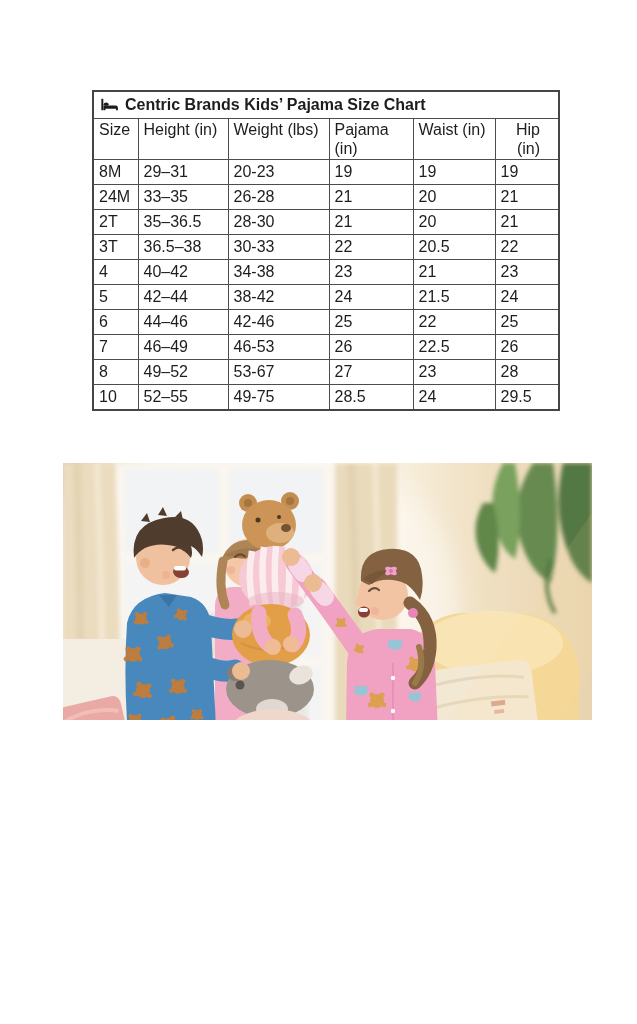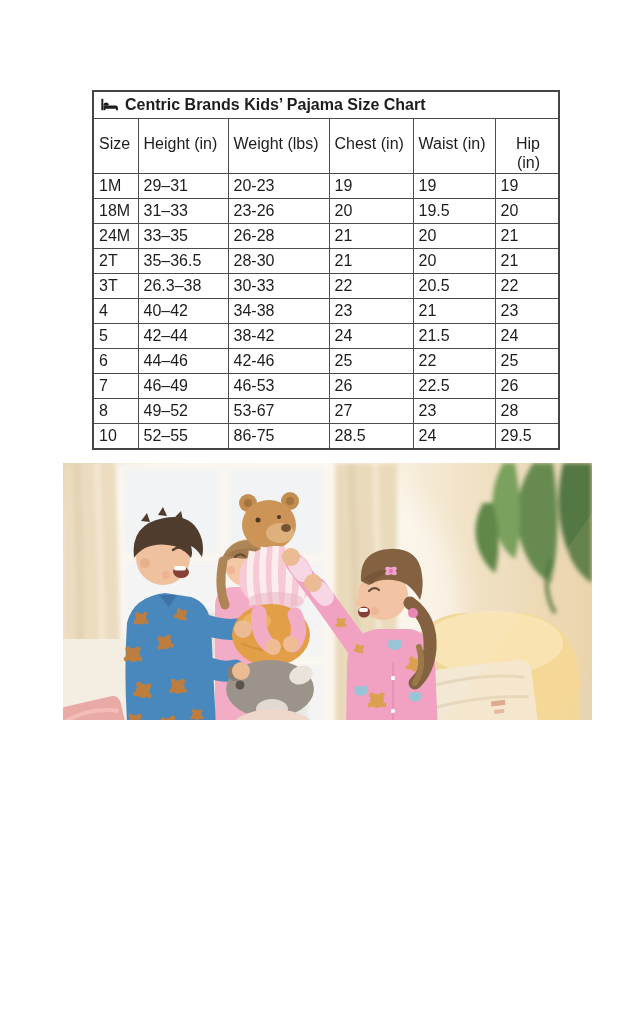--- a/index.html
+++ b/index.html
@@ -5,21 +5,21 @@
   html,body{margin:0;padding:0;background:#ffffff;}
   .screen{position:relative;width:637px;height:720px;background:#ffffff;overflow:hidden;
           font-family:"Liberation Sans",sans-serif;color:#1d1d1d;}
   
   table.size-chart{position:absolute;left:92px;top:90px;width:466px;border-collapse:collapse;
           table-layout:fixed;font-size:16px;color:#1d1d1d;border:2px solid #454545;}
   .size-chart th,.size-chart td{border:1px solid #4c4c4c;text-align:left;font-weight:normal;
           padding:0 2px 0 5px;overflow:hidden;white-space:normal;}
   .size-chart .title-cell{height:26px;font-weight:bold;padding-left:7px;font-size:16px;}
   .size-chart .title-cell .bed-icon{display:inline-block;vertical-align:-1px;margin-right:7px;}
-  .size-chart thead tr.head-row th{height:36px;vertical-align:top;padding-top:16px;line-height:1.18;}
+  .size-chart thead tr.head-row th{height:36px;vertical-align:top;padding-top:2px;line-height:1.18;}
   .size-chart thead tr.head-row th:last-child{padding-right:18px;text-align:right;}
   .size-chart tbody td{height:24px;vertical-align:middle;}
   
   .photo{position:absolute;left:63px;top:463px;width:529px;height:507px;overflow:hidden;}
   .photo svg{display:block;}
 </style>
 </head>
 <body>
 
 <div class="screen">
@@ -42,61 +42,53 @@
               <ellipse cx="6.1" cy="7.1" rx="2.9" ry="2"></ellipse>
               <path d="M2.9 8.8 h14.4 a2.6 2.6 0 0 1 2.6 2.6 V14.2 h-2.3 v-1.7 H5.2 V14.2 H2.9 z"></path>
             </svg>
           </span><span>Centric Brands Kids’ Pajama Size Chart</span>
         </th>
       </tr>
       <tr class="head-row">
           <th>Size</th>
           <th>Height (in)</th>
           <th>Weight (lbs)</th>
-          <th>Chest (in)</th>
+          <th>Pajama (in)</th>
           <th>Waist (in)</th>
           <th>Hip (in)</th>
         </tr>
     </thead>
     <tbody>
         <tr>
-          <td>1M</td>
+          <td>8M</td>
           <td>29–31</td>
           <td>20-23</td>
           <td>19</td>
           <td>19</td>
           <td>19</td>
-        </tr>
-        <tr>
-          <td>18M</td>
-          <td>31–33</td>
-          <td>23-26</td>
-          <td>20</td>
-          <td>19.5</td>
-          <td>20</td>
         </tr>
         <tr>
           <td>24M</td>
           <td>33–35</td>
           <td>26-28</td>
           <td>21</td>
           <td>20</td>
           <td>21</td>
         </tr>
         <tr>
           <td>2T</td>
           <td>35–36.5</td>
           <td>28-30</td>
           <td>21</td>
           <td>20</td>
           <td>21</td>
         </tr>
         <tr>
           <td>3T</td>
-          <td>26.3–38</td>
+          <td>36.5–38</td>
           <td>30-33</td>
           <td>22</td>
           <td>20.5</td>
           <td>22</td>
         </tr>
         <tr>
           <td>4</td>
           <td>40–42</td>
           <td>34-38</td>
           <td>23</td>
@@ -131,21 +123,21 @@
           <td>8</td>
           <td>49–52</td>
           <td>53-67</td>
           <td>27</td>
           <td>23</td>
           <td>28</td>
         </tr>
         <tr>
           <td>10</td>
           <td>52–55</td>
-          <td>86-75</td>
+          <td>49-75</td>
           <td>28.5</td>
           <td>24</td>
           <td>29.5</td>
         </tr>
       </tbody>
   </table>
 
   <div class="photo" role="img" aria-label="Three laughing children in pajamas stacking plush animal toys in a sunlit living room">
     <svg width="529" height="507" viewBox="0 0 529 507">
       <defs>

